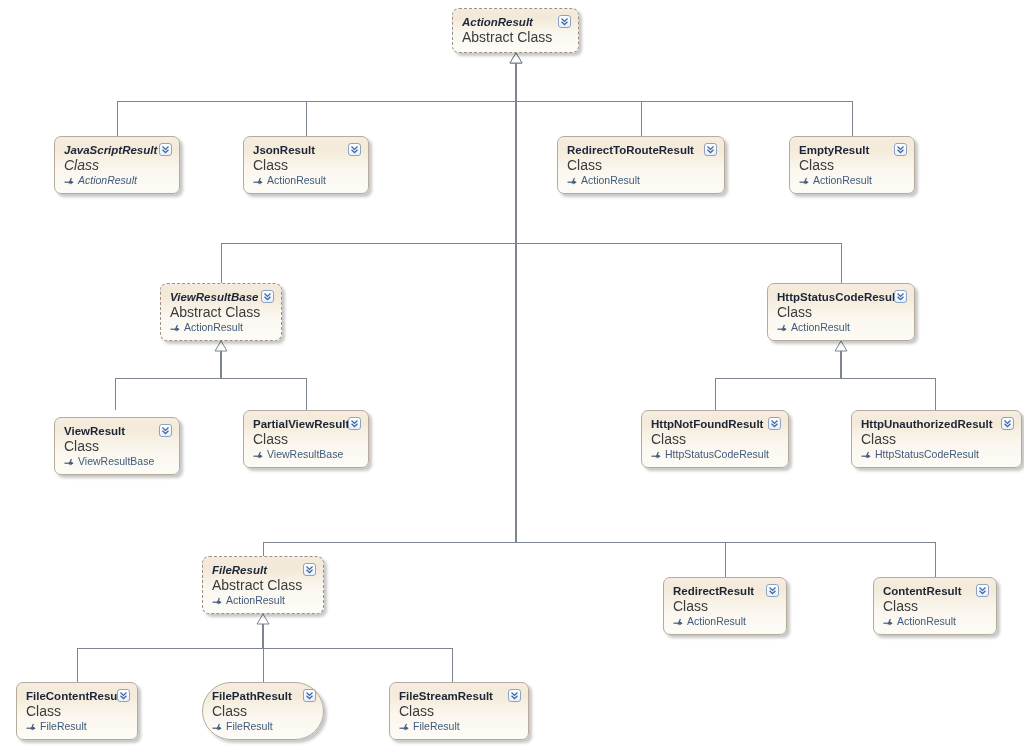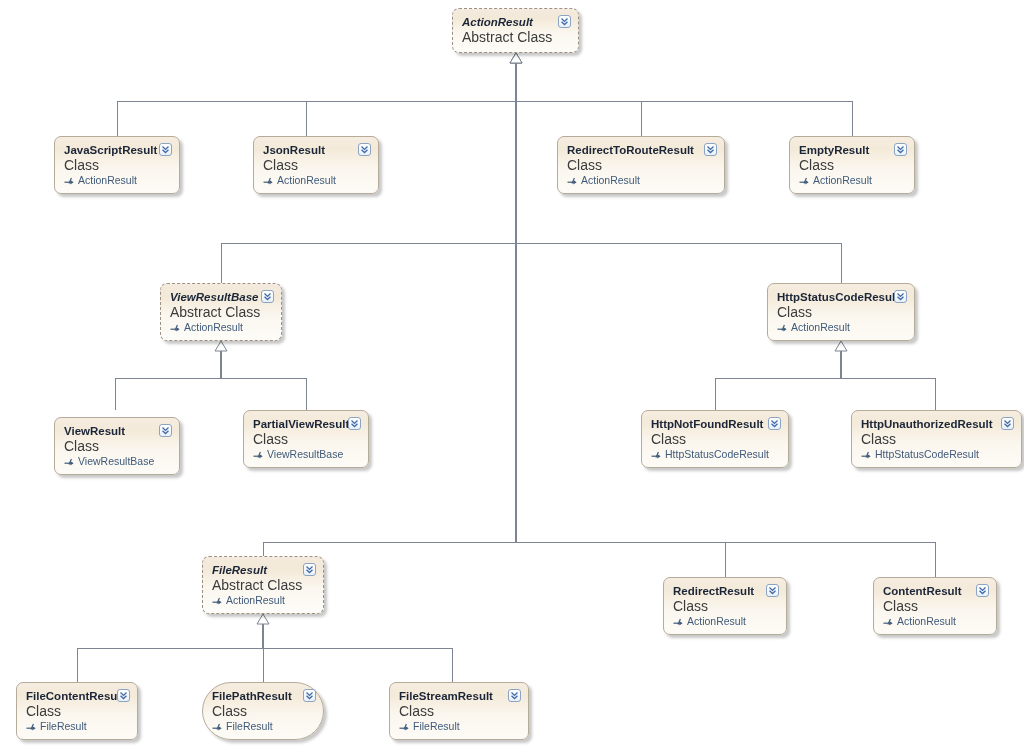--- a/index.html
+++ b/index.html
@@ -94,39 +94,39 @@
 <div class="node abstract" style="left: 452px; top: 8px; width: 127px; height: 45px;">
       <div class="chev">
         <svg width="9" height="9" viewBox="0 0 9 9">
           <path d="M1.5 1.6 L4.5 4.4 L7.5 1.6" fill="none" stroke="#3f6aa8" stroke-width="1.3"></path>
           <path d="M1.5 4.7 L4.5 7.5 L7.5 4.7" fill="none" stroke="#3f6aa8" stroke-width="1.3"></path>
         </svg>
       </div>
       <div class="ntitle">ActionResult</div>
       <div class="nstereo">Abstract Class</div>
     </div>
-    <div class="node" style="left: 54px; top: 136px; width: 126px; height: 58px;">
+    <div class="node" style="left: 54px; top: 136px; width: 126px; height: 58px; font-style: italic;">
       <div class="chev">
         <svg width="9" height="9" viewBox="0 0 9 9">
           <path d="M1.5 1.6 L4.5 4.4 L7.5 1.6" fill="none" stroke="#3f6aa8" stroke-width="1.3"></path>
           <path d="M1.5 4.7 L4.5 7.5 L7.5 4.7" fill="none" stroke="#3f6aa8" stroke-width="1.3"></path>
         </svg>
       </div>
       <div class="ntitle">JavaScriptResult</div>
       <div class="nstereo">Class</div>
       <div class="nbase">
         <span class="inh-ico"><svg width="11" height="10" viewBox="0 0 11 10">
             <path d="M0.5 6.2 L8.4 6.2" stroke="#3f5a7a" stroke-width="1.2" fill="none"></path>
             <path d="M6.3 3.9 L9.6 6.2 L6.3 8.5 Z" fill="#3f5a7a"></path>
             <path d="M5.0 7.6 L7.4 2.0" stroke="#3f5a7a" stroke-width="1.2" fill="none"></path>
           </svg></span>
         <span>ActionResult</span>
       </div>
     </div>
-    <div class="node" style="left: 253px; top: 136px; width: 126px; height: 58px;">
+    <div class="node" style="left: 243px; top: 136px; width: 126px; height: 58px;">
       <div class="chev">
         <svg width="9" height="9" viewBox="0 0 9 9">
           <path d="M1.5 1.6 L4.5 4.4 L7.5 1.6" fill="none" stroke="#3f6aa8" stroke-width="1.3"></path>
           <path d="M1.5 4.7 L4.5 7.5 L7.5 4.7" fill="none" stroke="#3f6aa8" stroke-width="1.3"></path>
         </svg>
       </div>
       <div class="ntitle">JsonResult</div>
       <div class="nstereo">Class</div>
       <div class="nbase">
         <span class="inh-ico"><svg width="11" height="10" viewBox="0 0 11 10">

